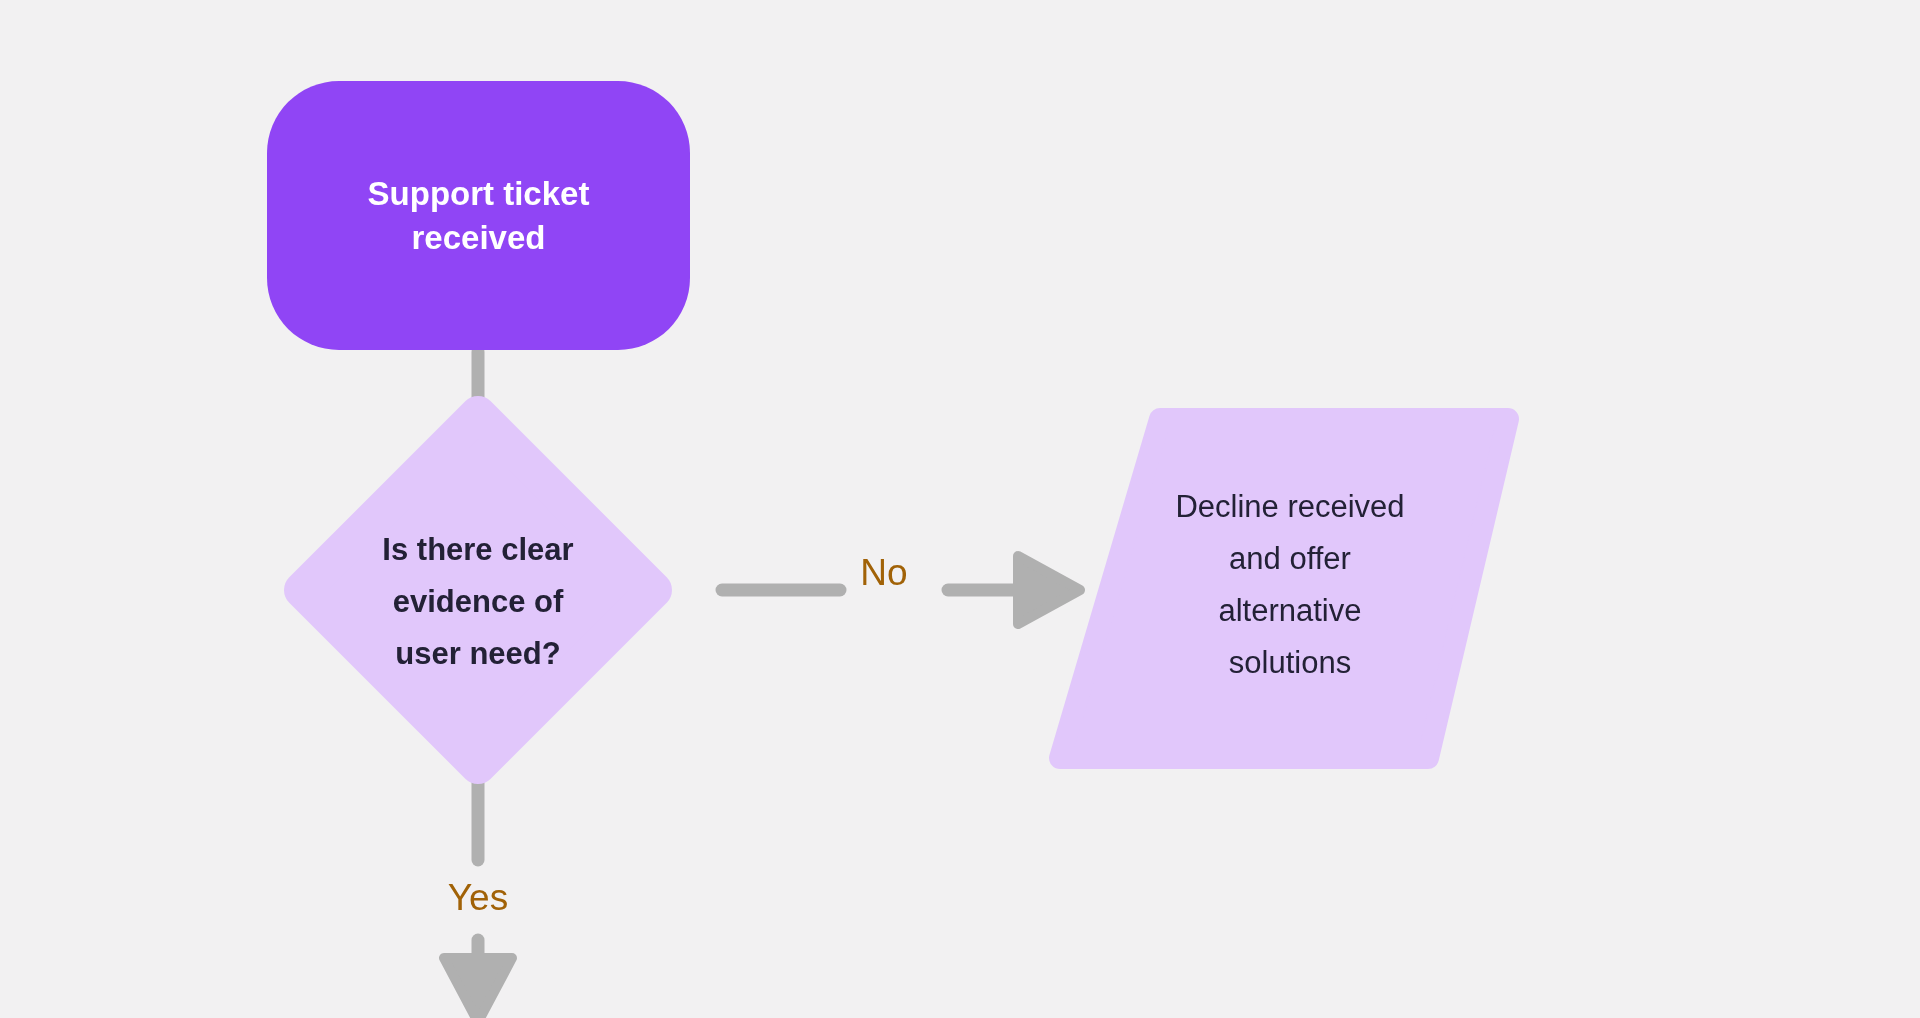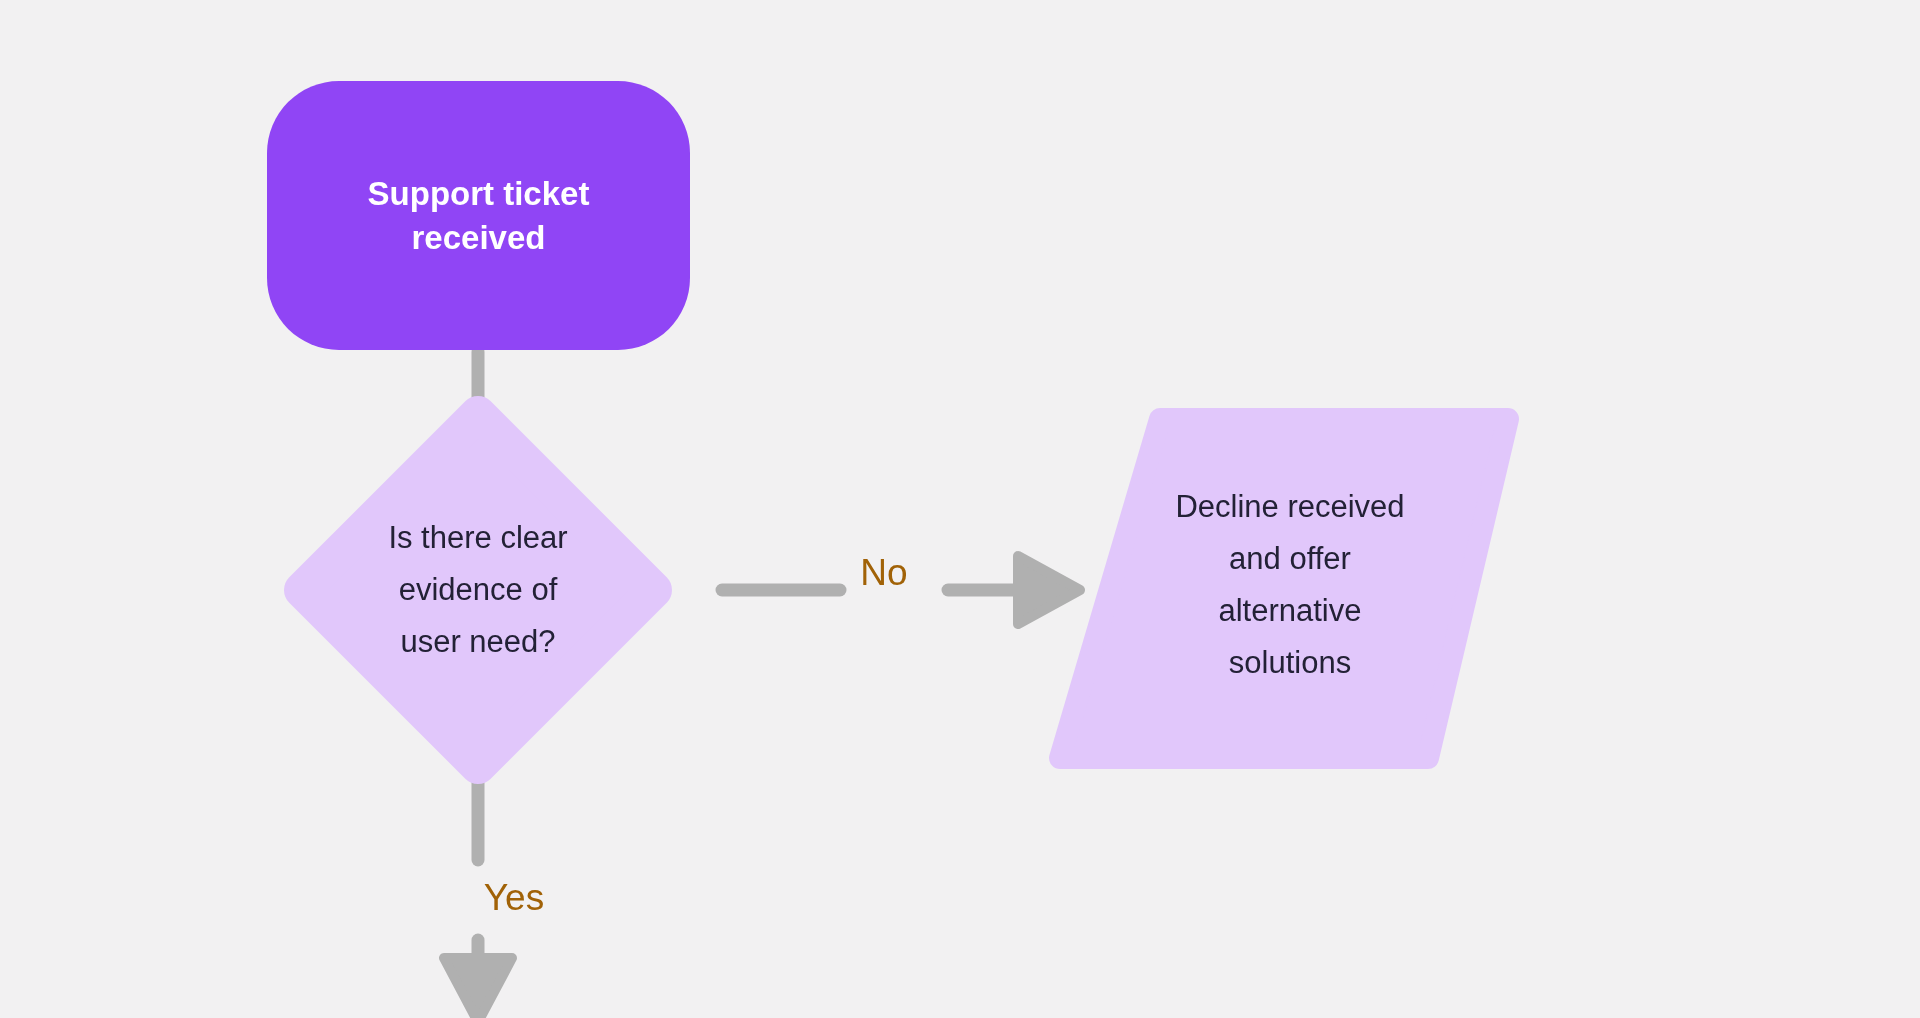--- a/index.html
+++ b/index.html
@@ -42,26 +42,26 @@
     width: 423px;
     height: 269px;
     color: #ffffff;
     font-size: 33px;
     font-weight: bold;
     line-height: 1.32;
   }
   
   #decision-node-label {
     left: 298px;
-    top: 490px;
+    top: 502px;
     width: 360px;
     height: 200px;
     color: #232136;
     font-size: 31px;
-    font-weight: normal;
+    font-weight: bold;
     line-height: 1.68;
   }
   
   #process-node-label {
     left: 1110px;
     top: 460px;
     width: 360px;
     height: 250px;
     color: #232136;
     font-size: 31px;
@@ -77,21 +77,20 @@
   }
   #edge-label-no {
     left: 884px;
     top: 573px;
     transform: translate(-50%, -50%);
   }
   #edge-label-yes {
     left: 478px;
     top: 898px;
     transform: translate(-50%, -50%);
-    margin-left: 36px;
   }
 </style>
 </head>
 <body>
 
 <div id="canvas">
 
   <svg id="flow-svg" viewBox="0 0 1920 1018" xmlns="http://www.w3.org/2000/svg">
 
     <line x1="478" y1="352" x2="478" y2="412" stroke="#b0b0b0" stroke-width="13" stroke-linecap="round"></line>

